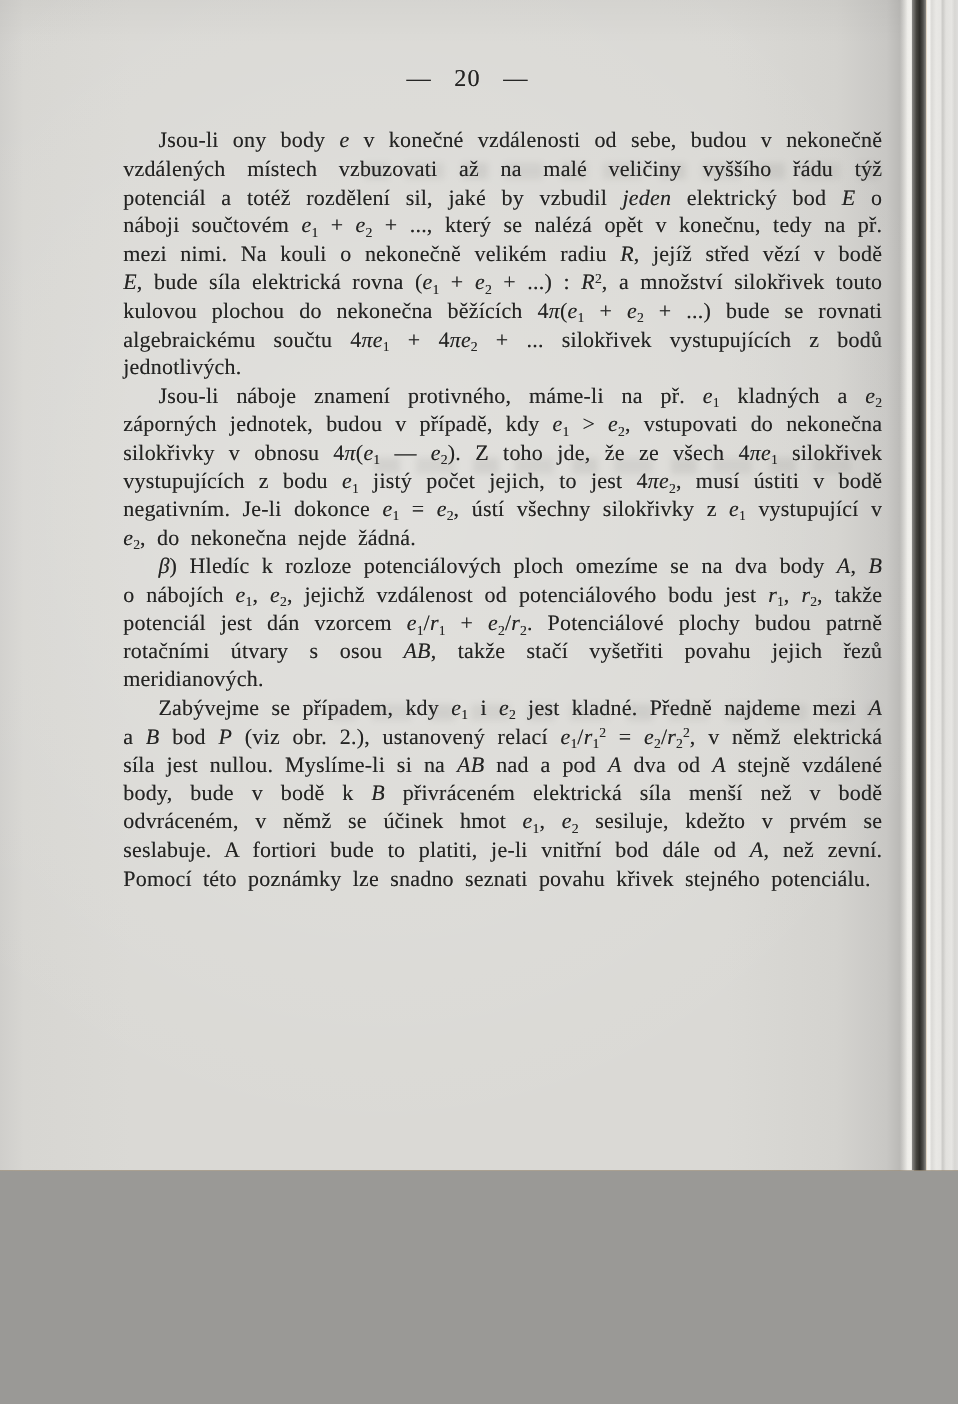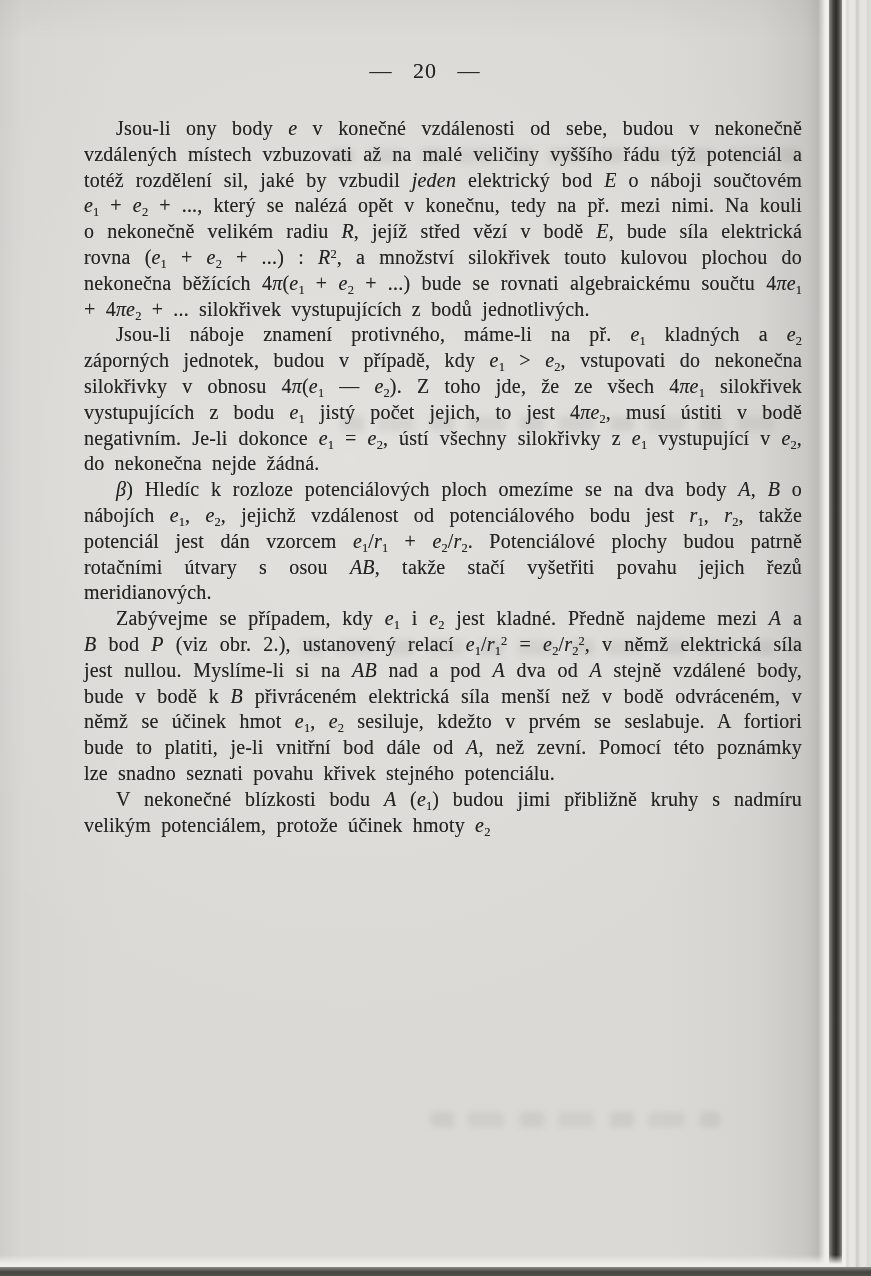--- a/index.html
+++ b/index.html
@@ -3,21 +3,21 @@
 <meta charset="utf-8">
 <style>
   html, body {
     margin: 0;
     padding: 0;
     background: #9a9996;
   }
   #scan {
     position: relative;
     width: 871px;
-    height: 1276px;
+    height: 1064px;
     overflow: hidden;
     font-family: "Liberation Serif", "DejaVu Serif", serif;
     background: #a16207;
   }
   
   #paper {
     position: absolute;
     left: 0; top: 0;
     width: 830px; height: 1276px;
     background:
@@ -93,21 +93,21 @@
   }
   #paragraphs {
     margin-top: 30px;
     font-size: 20px;
     line-height: 25.8px;
     word-spacing: 5px;
     letter-spacing: 0.2px;
     text-align: justify;
   }
   p.para { margin: 0; }
-  p.para.indent { text-indent: 32px; }
+  p.para.indent { text-indent: 32px; margin-left: 28px; }
   p.para i { font-style: italic; }
   p.para sub, p.para sup {
     font-size: 12.5px;
     line-height: 0;
     letter-spacing: 0;
   }
   p.para sub { vertical-align: -4px; }
   p.para sup { vertical-align: 6px; }
 </style>
 </head>
@@ -121,21 +121,20 @@
     <div class="smudge" style="left:430px; top:1112px; width:290px;"></div>
   </div>
 
   <div id="content">
     <div id="page-number">— 20 —</div>
     <div id="paragraphs">
         <p class="para indent">Jsou-li ony body <i>e</i> v konečné vzdálenosti od sebe, budou v nekonečně vzdálených místech vzbuzovati až na malé veličiny vyššího řádu týž potenciál a totéž rozdělení sil, jaké by vzbudil <i>jeden</i> elektrický bod <i>E</i> o náboji součtovém <i>e</i><sub>1</sub> + <i>e</i><sub>2</sub> + ..., který se nalézá opět v konečnu, tedy na př. mezi nimi. Na kouli o nekonečně velikém radiu <i>R</i>, jejíž střed vězí v bodě <i>E</i>, bude síla elektrická rovna (<i>e</i><sub>1</sub> + <i>e</i><sub>2</sub> + ...) : <i>R</i><sup>2</sup>, a množství silokřivek touto kulovou plochou do nekonečna běžících 4<i>π</i>(<i>e</i><sub>1</sub> + <i>e</i><sub>2</sub> + ...) bude se rovnati algebraickému součtu 4<i>πe</i><sub>1</sub> + 4<i>πe</i><sub>2</sub> + ... silokřivek vystupujících z bodů jednotlivých.</p>
         <p class="para indent">Jsou-li náboje znamení protivného, máme-li na př. <i>e</i><sub>1</sub> kladných a <i>e</i><sub>2</sub> záporných jednotek, budou v případě, kdy <i>e</i><sub>1</sub> &gt; <i>e</i><sub>2</sub>, vstupovati do nekonečna silokřivky v obnosu 4<i>π</i>(<i>e</i><sub>1</sub> — <i>e</i><sub>2</sub>). Z toho jde, že ze všech 4<i>πe</i><sub>1</sub> silokřivek vystupujících z bodu <i>e</i><sub>1</sub> jistý počet jejich, to jest 4<i>πe</i><sub>2</sub>, musí ústiti v bodě negativním. Je-li dokonce <i>e</i><sub>1</sub> = <i>e</i><sub>2</sub>, ústí všechny silokřivky z <i>e</i><sub>1</sub> vystupující v <i>e</i><sub>2</sub>, do nekonečna nejde žádná.</p>
         <p class="para indent"><i>β</i>) Hledíc k rozloze potenciálových ploch omezíme se na dva body <i>A</i>, <i>B</i> o nábojích <i>e</i><sub>1</sub>, <i>e</i><sub>2</sub>, jejichž vzdálenost od potenciálového bodu jest <i>r</i><sub>1</sub>, <i>r</i><sub>2</sub>, takže potenciál jest dán vzorcem <i>e</i><sub>1</sub>/<i>r</i><sub>1</sub> + <i>e</i><sub>2</sub>/<i>r</i><sub>2</sub>. Potenciálové plochy budou patrně rotačními útvary s osou <i>AB</i>, takže stačí vyšetřiti povahu jejich řezů meridianových.</p>
         <p class="para indent">Zabývejme se případem, kdy <i>e</i><sub>1</sub> i <i>e</i><sub>2</sub> jest kladné. Předně najdeme mezi <i>A</i> a <i>B</i> bod <i>P</i> (viz obr. 2.), ustanovený relací <i>e</i><sub>1</sub>/<i>r</i><sub>1</sub><sup>2</sup> = <i>e</i><sub>2</sub>/<i>r</i><sub>2</sub><sup>2</sup>, v němž elektrická síla jest nullou. Myslíme-li si na <i>AB</i> nad a pod <i>A</i> dva od <i>A</i> stejně vzdálené body, bude v bodě k <i>B</i> přivráceném elektrická síla menší než v bodě odvráceném, v němž se účinek hmot <i>e</i><sub>1</sub>, <i>e</i><sub>2</sub> sesiluje, kdežto v prvém se seslabuje. A fortiori bude to platiti, je-li vnitřní bod dále od <i>A</i>, než zevní. Pomocí této poznámky lze snadno seznati povahu křivek stejného potenciálu.</p>
-        <p class="para indent">V nekonečné blízkosti bodu <i>A</i> (<i>e</i><sub>1</sub>) budou jimi přibližně kruhy s nadmíru velikým potenciálem, protože účinek hmoty <i>e</i><sub>2</sub></p>
       </div>
   </div>
 
   <div id="gutter-highlight"></div>
   <div id="gutter-line"></div>
   <div id="edge-strip"></div>
   <div id="bottom-highlight"></div>
   <div id="bottom-shadow"></div>
 </div>
 

